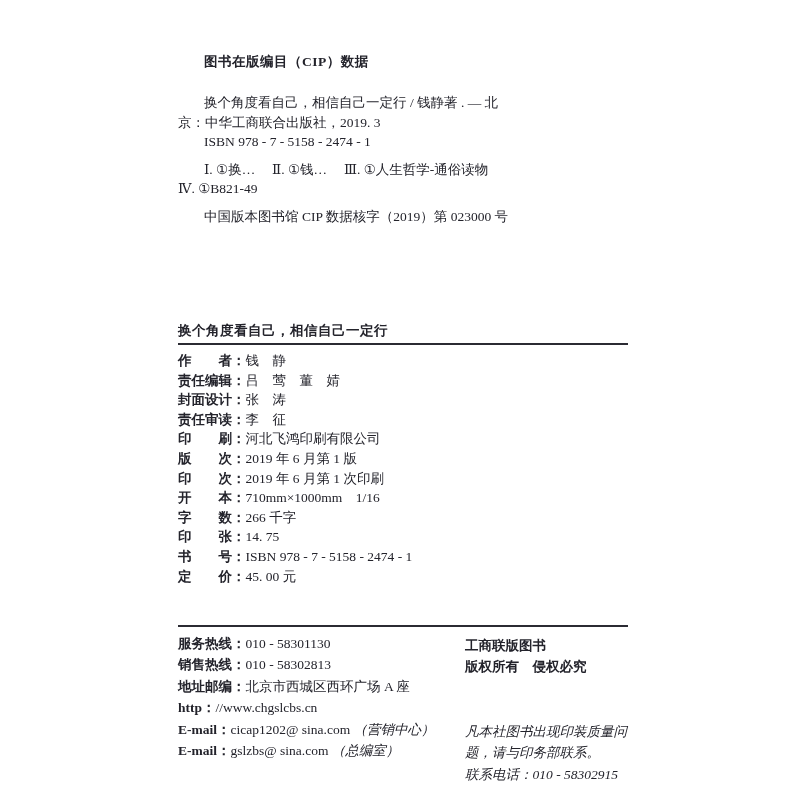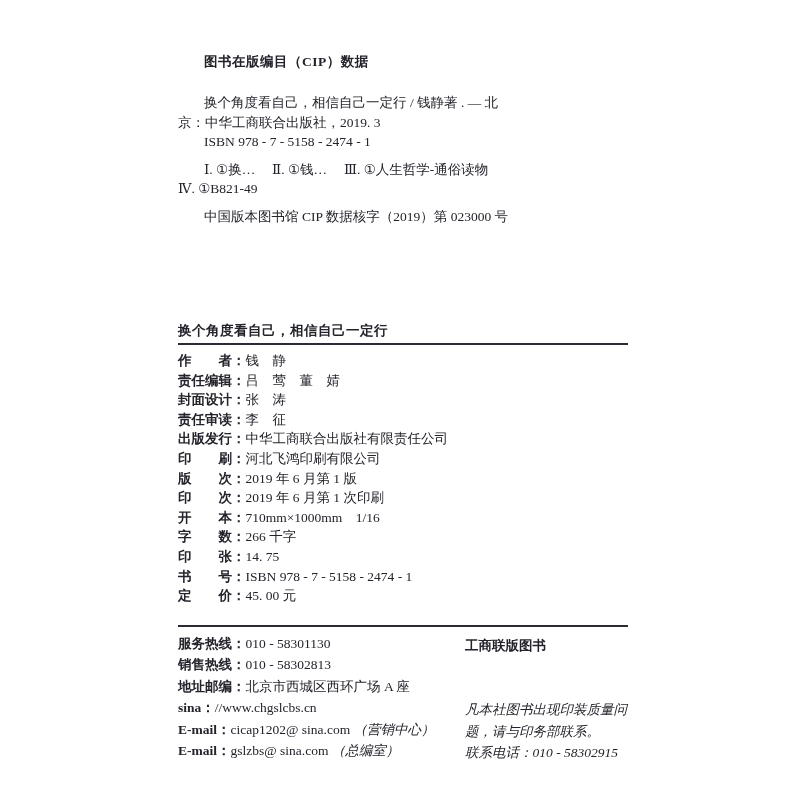--- a/index.html
+++ b/index.html
@@ -72,44 +72,44 @@
       </div>
   </div>
 
   <div class="colophon">
     <div class="col-title">换个角度看自己，相信自己一定行</div>
     <div class="col-rows" id="col-rows">
         <div class="col-row"><span class="col-label">作　　者：</span><span class="col-value">钱　静</span></div>
         <div class="col-row"><span class="col-label">责任编辑：</span><span class="col-value">吕　莺　董　婧</span></div>
         <div class="col-row"><span class="col-label">封面设计：</span><span class="col-value">张　涛</span></div>
         <div class="col-row"><span class="col-label">责任审读：</span><span class="col-value">李　征</span></div>
-        <div class="col-row"><span class="col-label">出版发行：</span><span class="col-value">中华工商联合出版社有限责任公司</span></div>
         <div class="col-row"><span class="col-label">印　　刷：</span><span class="col-value">河北飞鸿印刷有限公司</span></div>
         <div class="col-row"><span class="col-label">版　　次：</span><span class="col-value">2019 年 6 月第 1 版</span></div>
         <div class="col-row"><span class="col-label">印　　次：</span><span class="col-value">2019 年 6 月第 1 次印刷</span></div>
         <div class="col-row"><span class="col-label">开　　本：</span><span class="col-value">710mm×1000mm　1/16</span></div>
         <div class="col-row"><span class="col-label">字　　数：</span><span class="col-value">266 千字</span></div>
         <div class="col-row"><span class="col-label">印　　张：</span><span class="col-value">14. 75</span></div>
         <div class="col-row"><span class="col-label">书　　号：</span><span class="col-value">ISBN 978 - 7 - 5158 - 2474 - 1</span></div>
         <div class="col-row"><span class="col-label">定　　价：</span><span class="col-value">45. 00 元</span></div>
       </div>
   </div>
 
   <div class="footer">
     <div class="f-left" id="f-left">
         <div class="f-row"><span class="f-label">服务热线：</span><span class="f-value">010 - 58301130</span></div>
         <div class="f-row"><span class="f-label">销售热线：</span><span class="f-value">010 - 58302813</span></div>
         <div class="f-row"><span class="f-label">地址邮编：</span><span class="f-value">北京市西城区西环广场 A 座</span></div>
-        <div class="f-row latin"><span class="f-label">sina：</span><span class="f-value">//www.chgslcbs.cn</span></div>
+        <div class="f-row latin"><span class="f-label">http：</span><span class="f-value">//www.chgslcbs.cn</span></div>
         <div class="f-row latin"><span class="f-label">E-mail：</span><span class="f-value">cicap1202@ sina.com </span><span class="f-note">（营销中心）</span></div>
         <div class="f-row latin"><span class="f-label">E-mail：</span><span class="f-value">gslzbs@ sina.com </span><span class="f-note">（总编室）</span></div>
       </div>
     <div class="f-right">
       <div id="f-brand">
           <div class="f-brand">工商联版图书</div>
+          <div class="f-brand">版权所有　侵权必究</div>
         </div>
       <div class="f-spacer"></div>
       <div id="f-notice">
           <div class="f-notice">凡本社图书出现印装质量问</div>
           <div class="f-notice">题，请与印务部联系。</div>
           <div class="f-notice">联系电话：010 - 58302915</div>
         </div>
     </div>
   </div>
 

